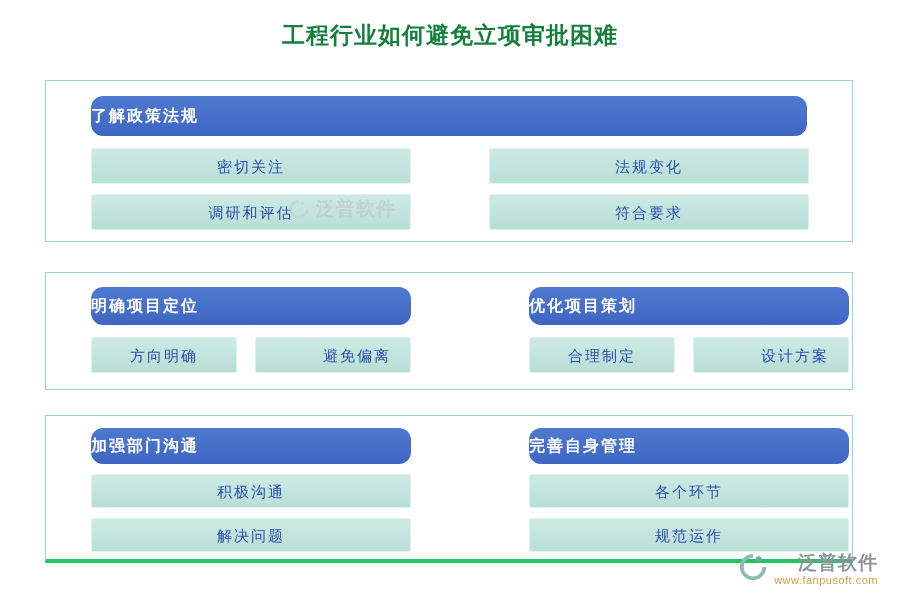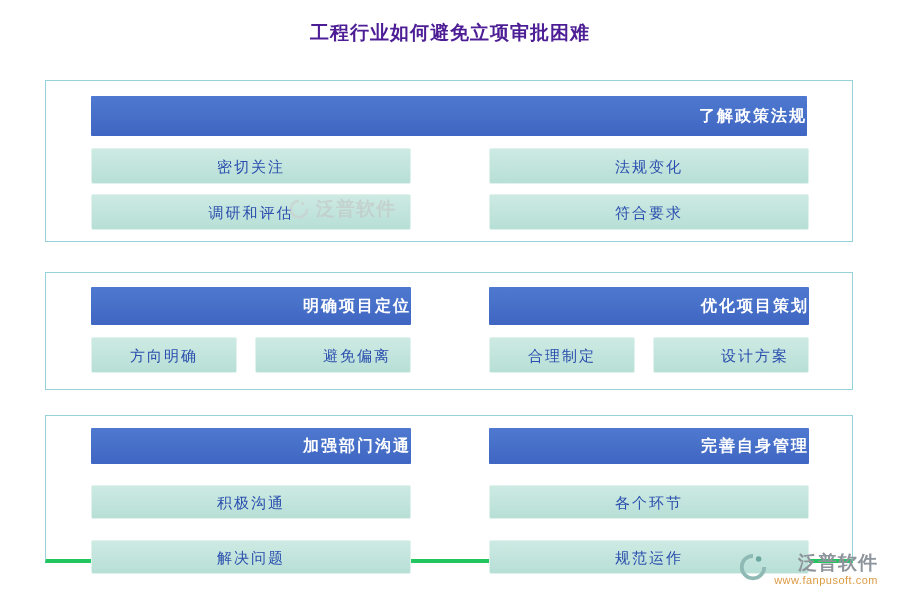--- a/index.html
+++ b/index.html
@@ -14,47 +14,47 @@
     height: 600px;
     background: #ffffff;
     overflow: hidden;
   }
   .page-title {
     position: absolute;
     top: 20px;
     left: 0;
     width: 100%;
     text-align: center;
-    font-size: 19px;
-    font-weight: bold;
-    color: #4c1d95;
+    font-size: 23px;
+    font-weight: bold;
+    color: #15803d;
     letter-spacing: 1px;
   }
   .section {
     position: absolute;
     left: 45px;
     width: 808px;
     border: 1px solid #96d2da;
     background: #ffffff;
     box-sizing: border-box;
     padding: 0 45px;
   }
   .section-1 { top: 80px;  height: 162px; }
   .section-2 { top: 272px; height: 118px; }
   .section-3 { top: 415px; height: 148px; border-bottom: 4px solid #22c55e; }
 
   .bar-header {
     background: linear-gradient(180deg, #4f79d0, #3f66c2);
     color: #ffffff;
     font-weight: bold;
     font-size: 16px;
-    text-align: right;
+    text-align: left;
     height: 40px;
     line-height: 40px;
-    border-radius: 1px;
+    border-radius: 12px;
     letter-spacing: 2px;
   }
   .pill {
     background: linear-gradient(180deg, #cdeae3, #b7dfd6);
     color: #2b4fae;
     font-weight: normal;
     font-size: 15px;
     text-align: center;
     height: 36px;
     line-height: 36px;
@@ -71,36 +71,36 @@
     display: grid;
     grid-template-columns: 320px 320px;
     column-gap: 78px;
     row-gap: 10px;
   }
 
   
   .cols {
     display: grid;
     grid-template-columns: 320px 320px;
-    column-gap: 78px;
+    column-gap: 118px;
   }
   .col { display: flex; flex-direction: column; }
   .s2 .col { padding-top: 14px; }
   .s2 .bar-header { height: 38px; line-height: 38px; }
   .s2-row {
     margin-top: 12px;
     display: flex;
     justify-content: space-between;
   }
   .s2-row .pill:first-child { width: 146px; }
   .s2-row .pill:last-child  { width: 156px; padding-left: 48px; }
 
   .s3 .col { padding-top: 12px; }
   .s3 .bar-header { height: 36px; line-height: 36px; }
-  .s3 .pill { margin-top: 21px; height: 34px; line-height: 34px; }
+  .s3 .pill { margin-top: 10px; height: 34px; line-height: 34px; }
 
   
   .watermark {
     position: absolute;
     left: 288px;
     top: 196px;
     display: flex;
     align-items: center;
     gap: 6px;
     opacity: 0.55;

